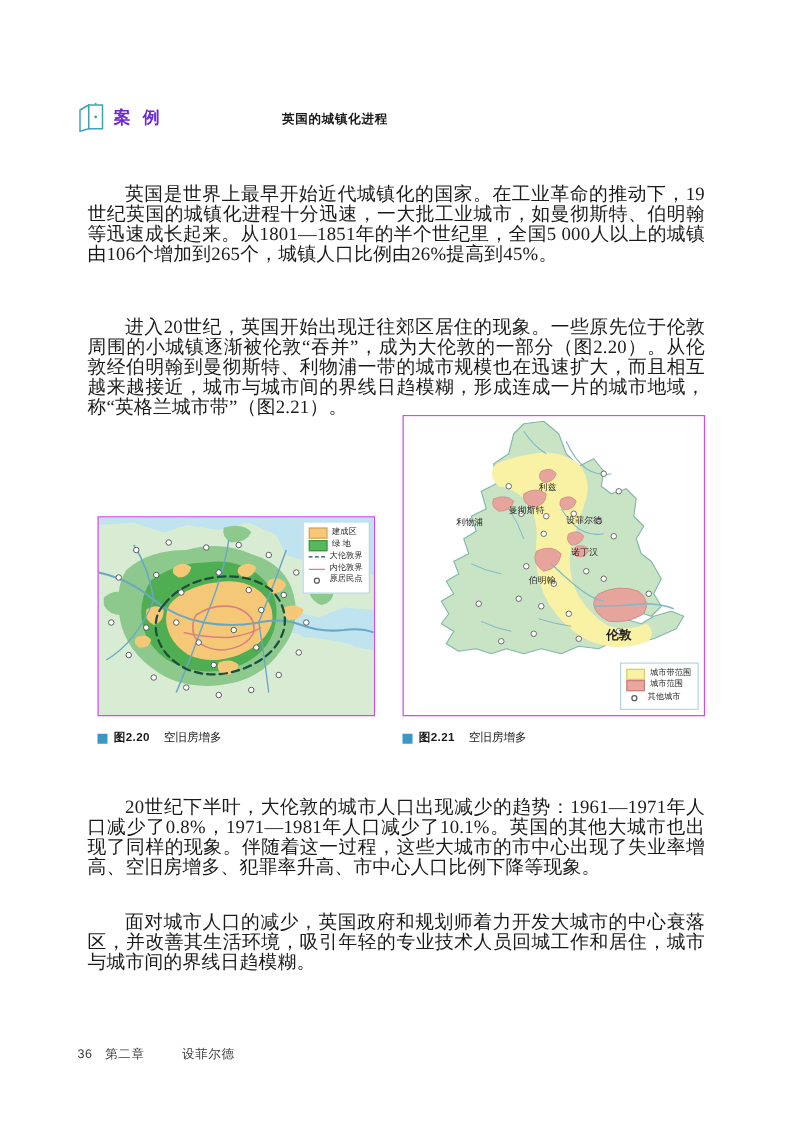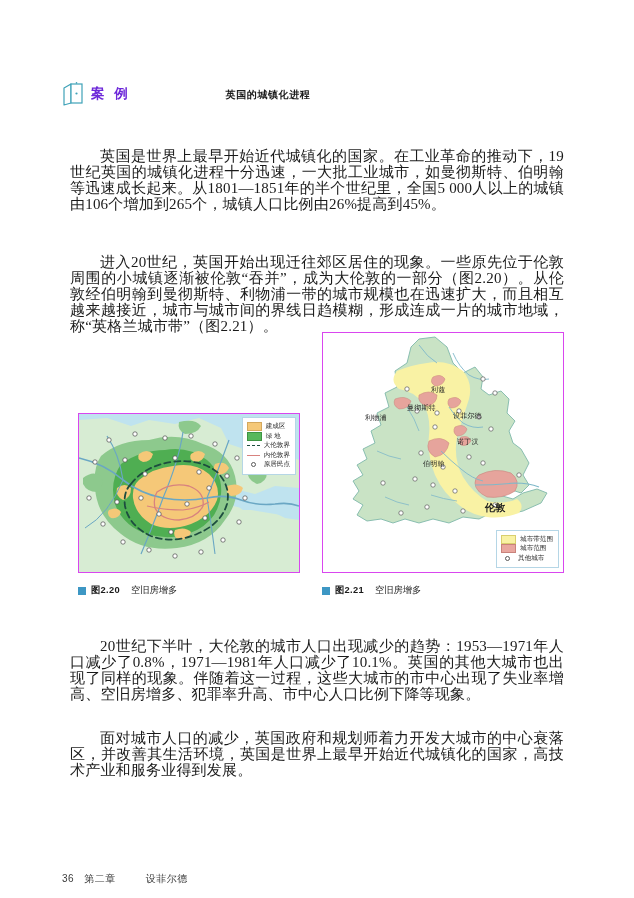--- a/index.html
+++ b/index.html
@@ -169,21 +169,21 @@
   }
   .city-label.major {
     font-size: 10px;
     font-weight: bold;
   }
 
   
   #page-footer {
     position: absolute;
     left: 62px;
-    top: 872px;
+    top: 836px;
     font-family: "Liberation Sans", "DejaVu Sans", sans-serif;
     font-size: 10px;
     color: #3a3a3a;
     display: flex;
     align-items: baseline;
     gap: 10px;
     letter-spacing: 0.5px;
   }
   #page-footer .chap { margin-right: 20px; }
 </style>
@@ -197,22 +197,22 @@
     <circle cx="14.5" cy="11.5" r="1.1" fill="#3fa2b8"></circle>
     <circle cx="14.5" cy="0.9" r="0.8" fill="#3fa2b8"></circle>
   </svg>
   <span id="case-label">案 例</span>
 </div>
 
 <div id="article-title">英国的城镇化进程</div>
 
 <p class="para" id="para-1">英国是世界上最早开始近代城镇化的国家。在工业革命的推动下，19世纪英国的城镇化进程十分迅速，一大批工业城市，如曼彻斯特、伯明翰等迅速成长起来。从1801—1851年的半个世纪里，全国5 000人以上的城镇由106个增加到265个，城镇人口比例由26%提高到45%。</p>
 <p class="para" id="para-2">进入20世纪，英国开始出现迁往郊区居住的现象。一些原先位于伦敦周围的小城镇逐渐被伦敦“吞并”，成为大伦敦的一部分（图2.20）。从伦敦经伯明翰到曼彻斯特、利物浦一带的城市规模也在迅速扩大，而且相互越来越接近，城市与城市间的界线日趋模糊，形成连成一片的城市地域，称“英格兰城市带”（图2.21）。</p>
-<p class="para" id="para-3">20世纪下半叶，大伦敦的城市人口出现减少的趋势：1953—1971年人口减少了0.8%，1971—1981年人口减少了10.1%。英国的其他大城市也出现了同样的现象。伴随着这一过程，这些大城市的市中心出现了失业率增高、空旧房增多、犯罪率升高、市中心人口比例下降等现象。</p>
-<p class="para" id="para-4">面对城市人口的减少，英国政府和规划师着力开发大城市的中心衰落区，并改善其生活环境，英国是世界上最早开始近代城镇化的国家，高技术产业和服务业得到发展。</p>
+<p class="para" id="para-3">20世纪下半叶，大伦敦的城市人口出现减少的趋势：1961—1971年人口减少了0.8%，1971—1981年人口减少了10.1%。英国的其他大城市也出现了同样的现象。伴随着这一过程，这些大城市的市中心出现了失业率增高、空旧房增多、犯罪率升高、市中心人口比例下降等现象。</p>
+<p class="para" id="para-4">面对城市人口的减少，英国政府和规划师着力开发大城市的中心衰落区，并改善其生活环境，吸引年轻的专业技术人员回城工作和居住，城市与城市间的界线日趋模糊。</p>
 
 <div class="figure-frame" id="figure-london-frame">
   <svg width="220" height="158" viewBox="0 0 220 158">
     <defs>
       <clipPath id="clipL">
           <rect x="0" y="0" width="220" height="158"></rect>
         </clipPath>
     </defs>
     <g clip-path="url(#clipL)">
 

